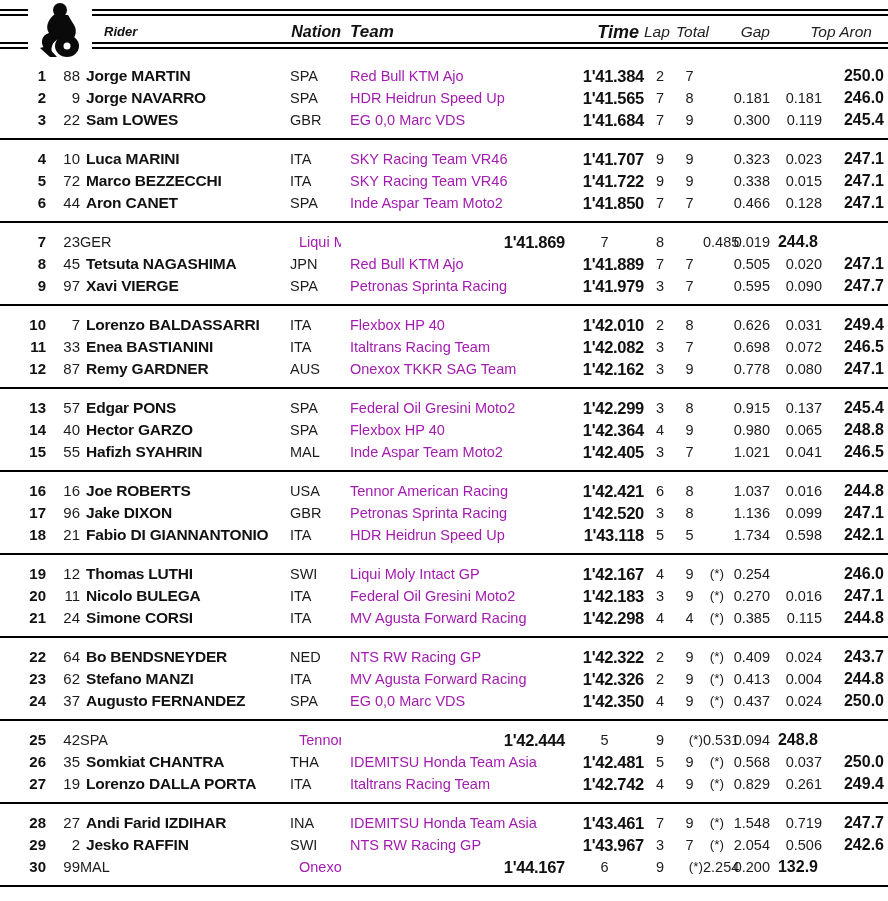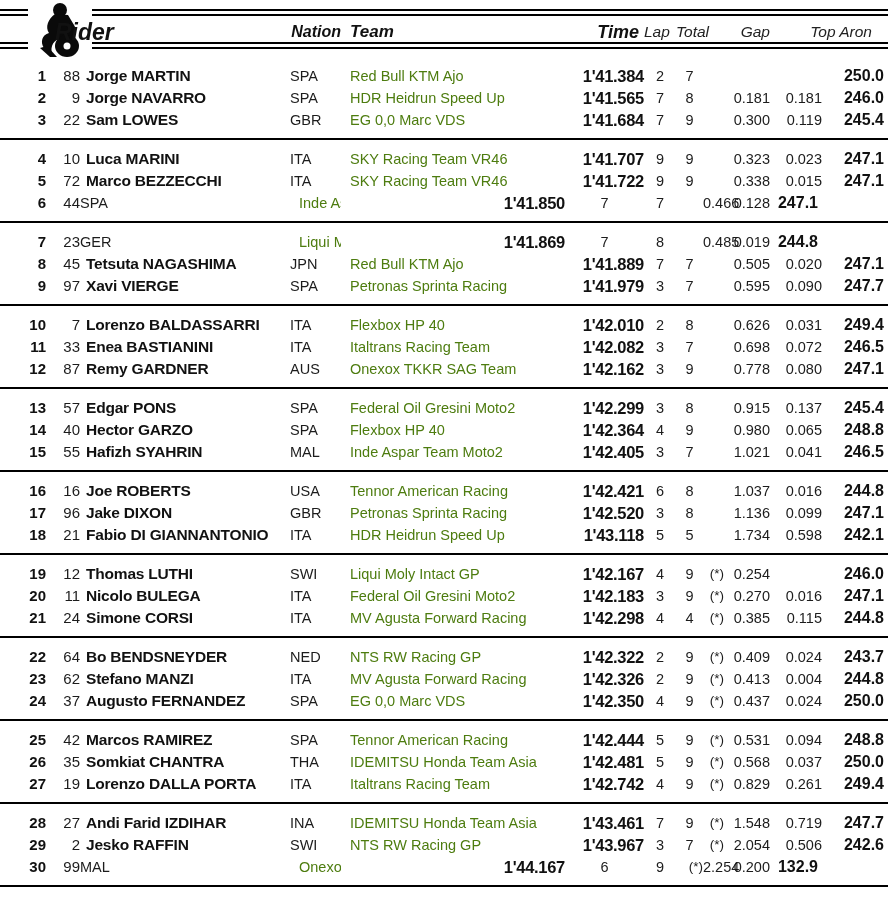--- a/index.html
+++ b/index.html
@@ -9,38 +9,38 @@
     overflow:hidden;
   }
   .hline{position:absolute;left:0;width:888px;height:2px;background:#000;}
   .l-top1{top:9px}.l-top2{top:14px}.l-hb1{top:42px}.l-hb2{top:47px}
   .icon-mask{position:absolute;left:28px;top:0;width:64px;height:56px;background:#fff;}
   .rider-icon{position:absolute;left:33px;top:1px;}
 
   .grid{display:grid;grid-template-columns:46px 34px 210px 51px 224px 79px 32px 27px 21px 46px 52px 66px;}
 
   .hdr{position:absolute;top:20px;left:0;width:888px;height:24px;line-height:24px;font-style:italic;}
-  .h-rider{grid-column:1/4;padding-left:55px;font-weight:bold;font-size:23px;}
+  .h-rider{grid-column:1/4;padding-left:104px;font-weight:bold;font-size:13px;}
   .h-nation{grid-column:4/5;text-align:right;font-weight:bold;font-size:16px;}
   .h-team{grid-column:5/6;padding-left:9px;font-weight:bold;font-size:17px;}
   .h-time{grid-column:6/7;text-align:right;font-weight:bold;font-size:18px;padding-right:5px;}
   .h-lap{grid-column:7/8;text-align:left;font-size:15.5px;color:#222;}
   .h-total{grid-column:8/9;text-align:center;font-size:15.5px;color:#222;}
   .h-gap{grid-column:9/11;text-align:right;font-size:15.5px;color:#222;}
   .h-speed{grid-column:11/13;text-align:right;font-size:15.5px;color:#222;padding-right:16px;}
 
   .tbody{position:absolute;top:57px;left:0;width:888px;border-bottom:2px solid #000;}
   .group{padding:7.5px 0;}
   .group + .group{border-top:2px solid #000;}
   .trow{height:22px;line-height:22px;}
   .c-pos{text-align:right;font-weight:bold;font-size:15px;}
   .c-num{text-align:right;font-size:15px;color:#1c1c1c;}
   .c-name{padding-left:6px;font-weight:bold;font-size:15.5px;white-space:nowrap;overflow:hidden;letter-spacing:-0.2px;}
   .c-nat{text-align:left;font-size:14.5px;color:#1c1c1c;}
-  .c-team{padding-left:9px;font-size:14.5px;color:#4d7c0f;white-space:nowrap;overflow:hidden;}
+  .c-team{padding-left:9px;font-size:14.5px;color:#a21caf;white-space:nowrap;overflow:hidden;}
   .c-time{text-align:right;font-weight:bold;font-size:16.5px;letter-spacing:-0.3px;}
   .c-lap{text-align:center;font-size:14.5px;color:#1c1c1c;}
   .c-tot{text-align:center;font-size:14.5px;color:#1c1c1c;}
   .c-star{text-align:right;font-size:13.5px;color:#1c1c1c;}
   .c-g1{text-align:right;font-size:14.5px;color:#1c1c1c;}
   .c-g2{text-align:right;font-size:14.5px;color:#1c1c1c;}
   .c-spd{text-align:right;font-weight:bold;font-size:16px;padding-right:4px;}
 </style>
 </head>
 <body>
@@ -141,20 +141,21 @@
     <div class="c-lap">9</div>
     <div class="c-tot">9</div>
     <div class="c-star"></div>
     <div class="c-g1">0.338</div>
     <div class="c-g2">0.015</div>
     <div class="c-spd">247.1</div>
   </div>
         <div class="trow grid">
     <div class="c-pos">6</div>
     <div class="c-num">44</div>
+    <div class="c-name">Aron CANET</div>
     <div class="c-nat">SPA</div>
     <div class="c-team">Inde Aspar Team Moto2</div>
     <div class="c-time">1'41.850</div>
     <div class="c-lap">7</div>
     <div class="c-tot">7</div>
     <div class="c-star"></div>
     <div class="c-g1">0.466</div>
     <div class="c-g2">0.128</div>
     <div class="c-spd">247.1</div>
   </div>
@@ -419,21 +420,20 @@
     <div class="c-star">(*)</div>
     <div class="c-g1">0.437</div>
     <div class="c-g2">0.024</div>
     <div class="c-spd">250.0</div>
   </div>
       </div>
       <div class="group">
         <div class="trow grid">
     <div class="c-pos">25</div>
     <div class="c-num">42</div>
-    <div class="c-name">Marcos RAMIREZ</div>
     <div class="c-nat">SPA</div>
     <div class="c-team">Tennor American Racing</div>
     <div class="c-time">1'42.444</div>
     <div class="c-lap">5</div>
     <div class="c-tot">9</div>
     <div class="c-star">(*)</div>
     <div class="c-g1">0.531</div>
     <div class="c-g2">0.094</div>
     <div class="c-spd">248.8</div>
   </div>

